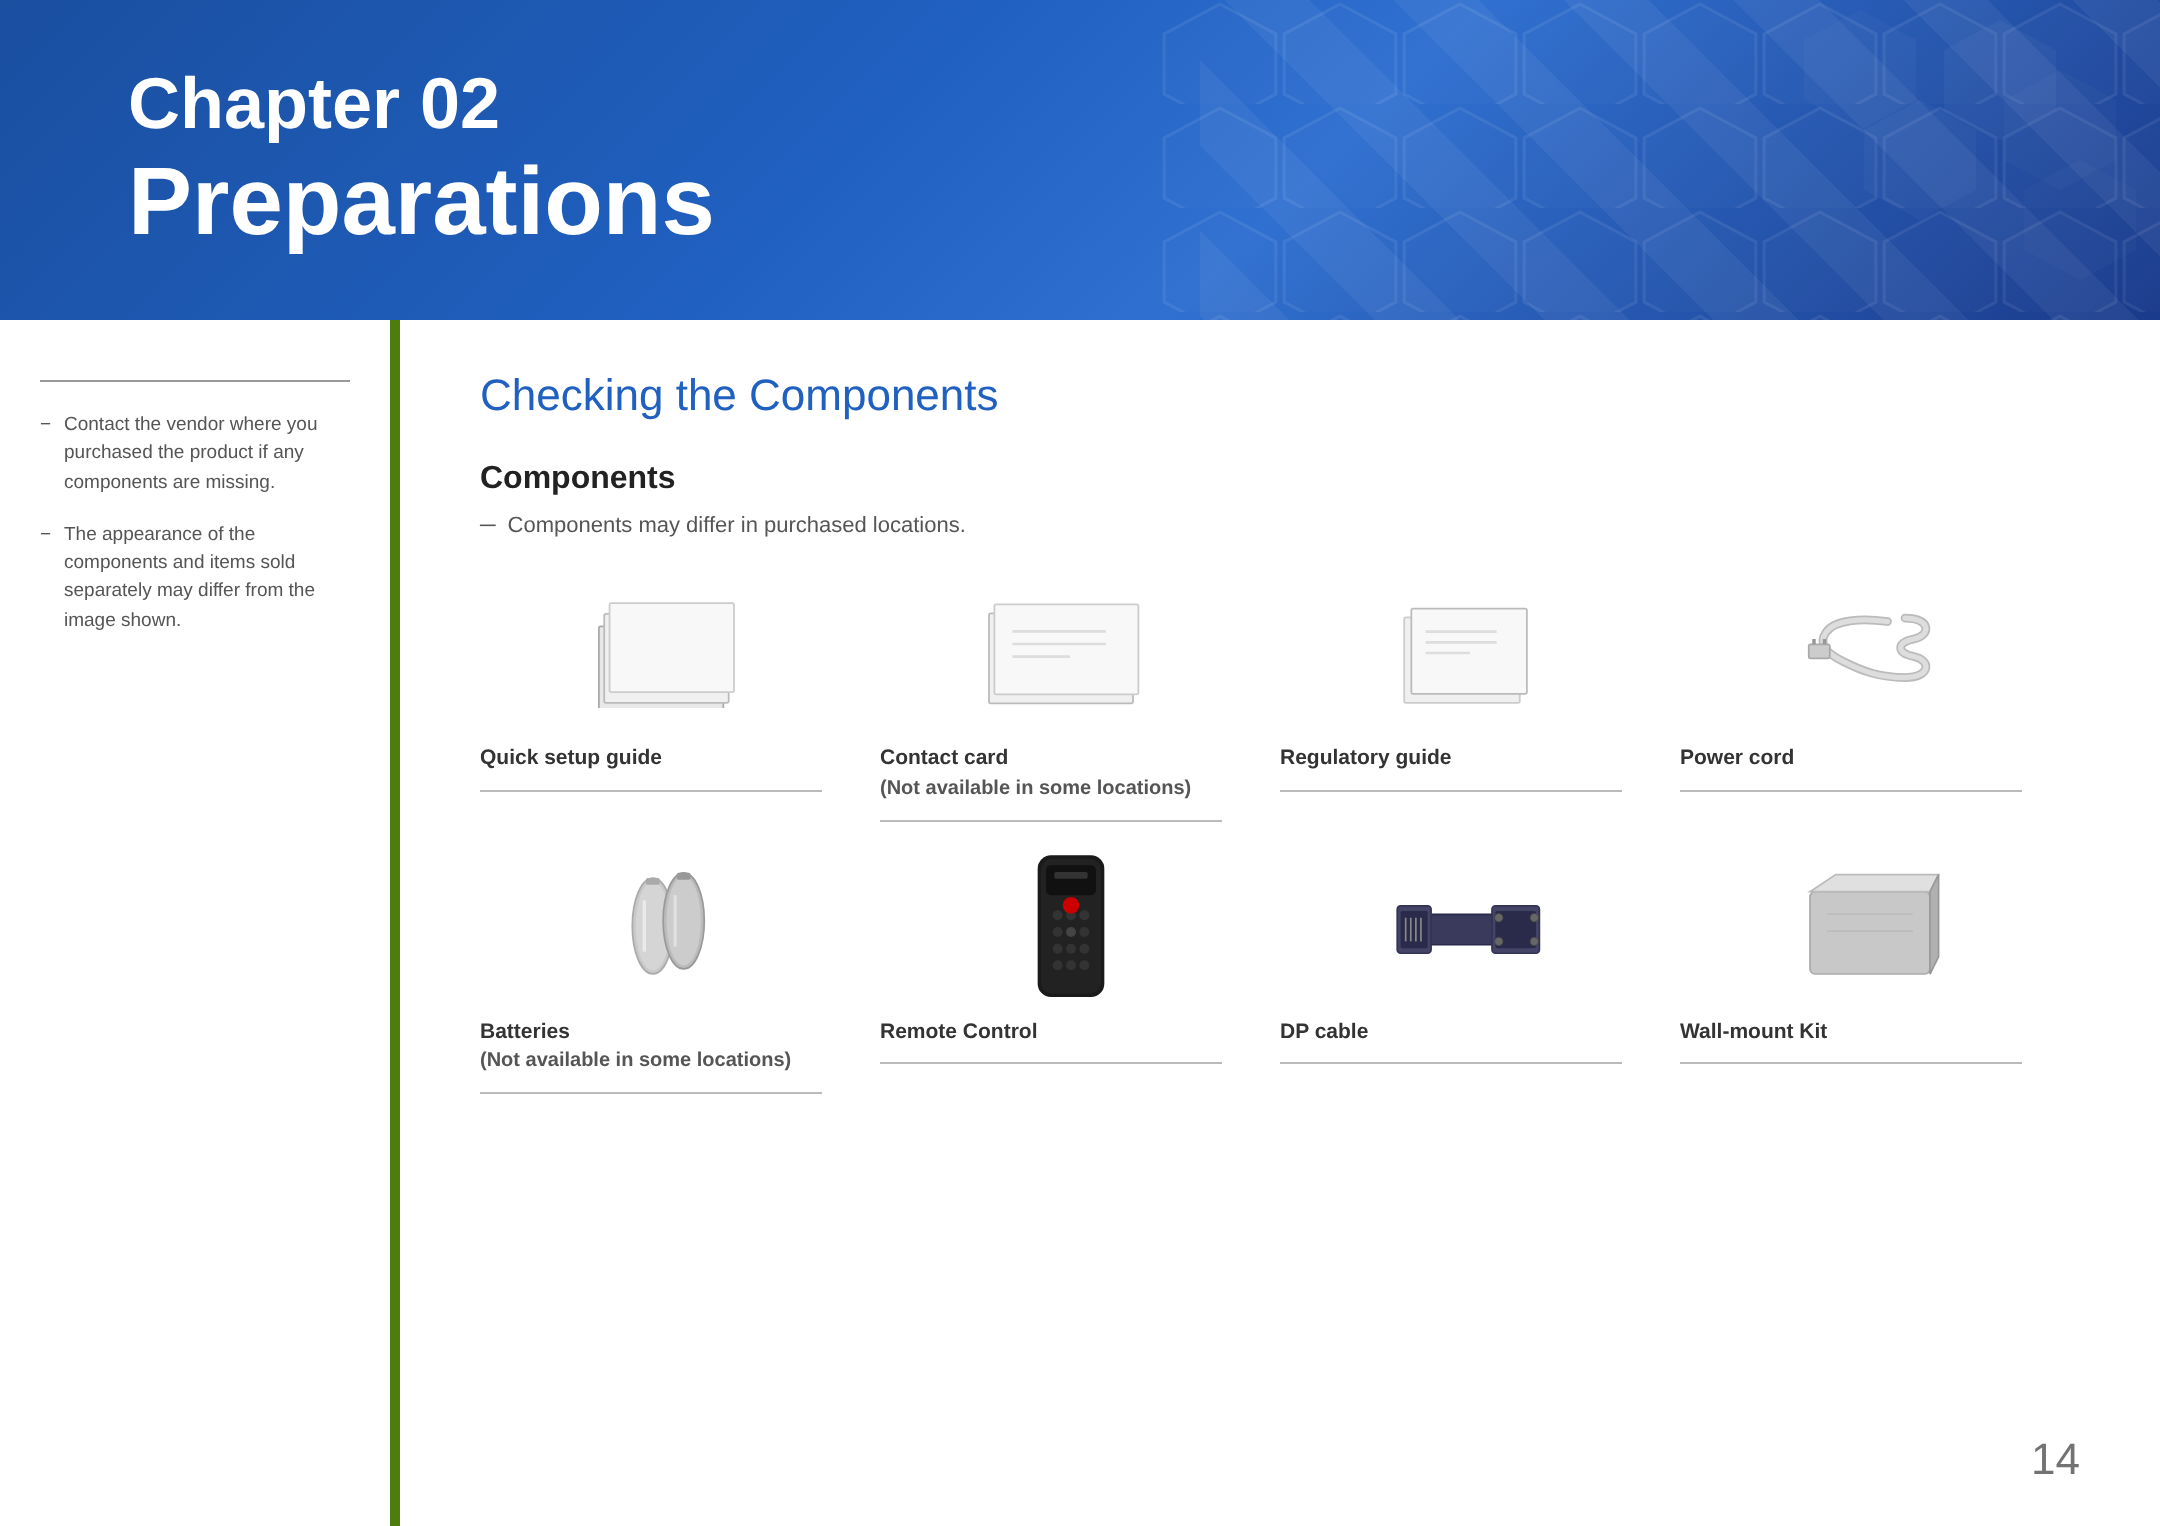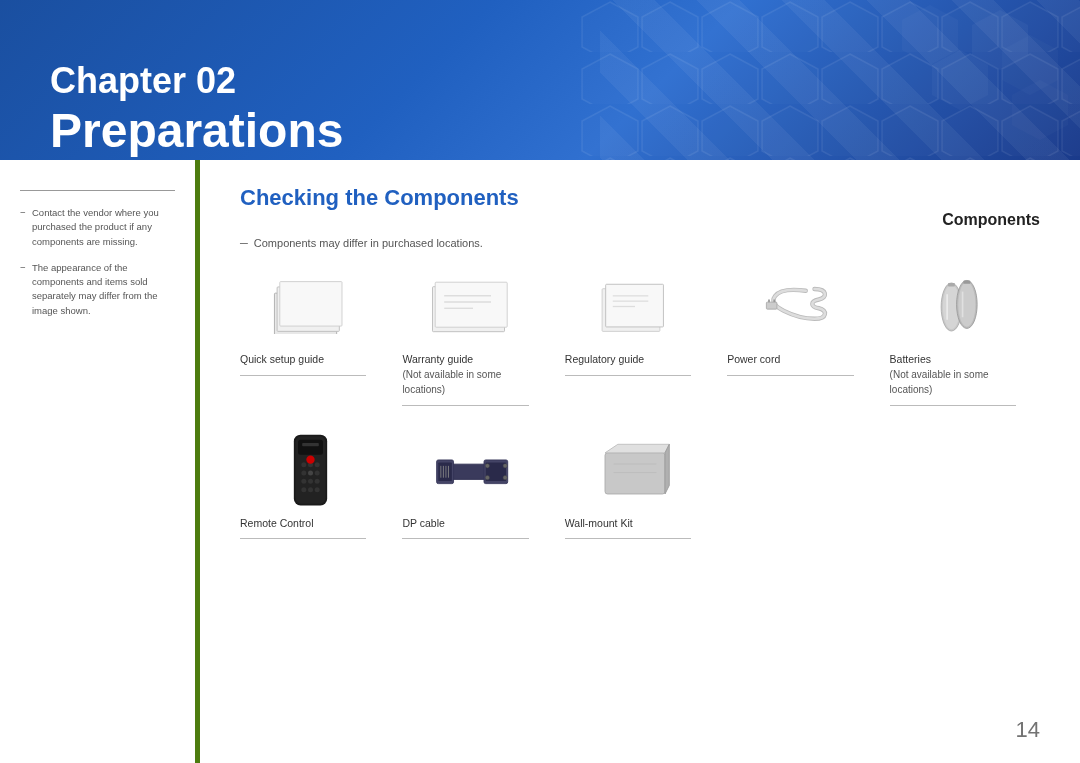--- a/index.html
+++ b/index.html
@@ -13,22 +13,22 @@
     }
 
     
     .header-banner {
       width: 100%;
       height: 160px;
       background: linear-gradient(135deg, #1a4fa0 0%, #2060c0 40%, #3070d0 60%, #1a3a8a 100%);
       position: relative;
       overflow: hidden;
       display: flex;
-      align-items: flex-end;
-      padding-left: 50px;
+      align-items: center;
+      padding-left: 64px;
     }
 
     .header-banner::before {
       content: '';
       position: absolute;
       right: -20px;
       top: -20px;
       width: 500px;
       height: 220px;
       background: 
@@ -111,51 +111,52 @@
 
     
     .content-area {
       flex: 1;
       padding: 25px 40px 20px 40px;
       overflow: hidden;
     }
 
     .section-title {
       font-size: 22px;
-      font-weight: bold;
+      font-weight: normal;
       color: #2060c0;
+      margin-bottom: 20px;
     }
 
     .subsection-title {
       font-size: 16px;
       font-weight: bold;
       color: #222;
       margin-bottom: 8px;
-      text-align: right;
     }
 
     .components-note {
       font-size: 11px;
       color: #555;
       margin-bottom: 20px;
       display: flex;
       align-items: center;
       gap: 6px;
     }
 
     .components-note::before {
       content: '─';
       color: #555;
     }
 
     
     .components-grid {
       display: grid;
-      grid-template-columns: repeat(5, 1fr);
-      gap: 12px;
+      grid-template-columns: repeat(4, 1fr);
+      gap: 0;
+      font-weight: bold;
     }
 
     .component-item {
       display: flex;
       flex-direction: column;
       align-items: flex-start;
       padding: 0 10px 15px 0;
     }
 
     .component-image {
@@ -299,21 +300,21 @@
         <div class="component-image">
           <svg class="icon-warranty" viewBox="0 0 100 60" xmlns="http://www.w3.org/2000/svg">
             <rect x="5" y="8" width="80" height="50" rx="1" fill="#f0f0f0" stroke="#bbb" stroke-width="1"></rect>
             <rect x="8" y="3" width="80" height="50" rx="1" fill="#f8f8f8" stroke="#ccc" stroke-width="1"></rect>
             <line x1="18" y1="18" x2="70" y2="18" stroke="#ddd" stroke-width="1.5"></line>
             <line x1="18" y1="25" x2="70" y2="25" stroke="#ddd" stroke-width="1.5"></line>
             <line x1="18" y1="32" x2="50" y2="32" stroke="#ddd" stroke-width="1.5"></line>
           </svg>
         </div>
         <div class="component-label">
-          <span>Warranty guide</span><br>
+          <span>Contact card</span><br>
           <span class="component-sublabel">(Not available in some locations)</span>
         </div>
       </div>
 
       <div class="component-item">
         <div class="component-image">
           <svg class="icon-regulatory" viewBox="0 0 90 60" xmlns="http://www.w3.org/2000/svg">
             <rect x="8" y="10" width="65" height="48" rx="1" fill="#f0f0f0" stroke="#ccc" stroke-width="1"></rect>
             <rect x="12" y="5" width="65" height="48" rx="1" fill="#f8f8f8" stroke="#bbb" stroke-width="1"></rect>
             <line x1="20" y1="18" x2="60" y2="18" stroke="#ddd" stroke-width="1.5"></line>

